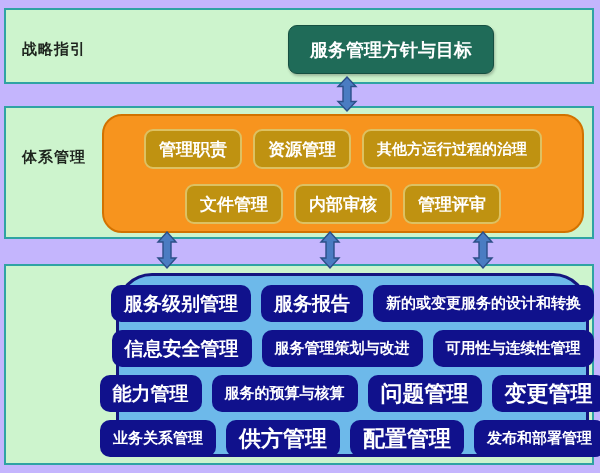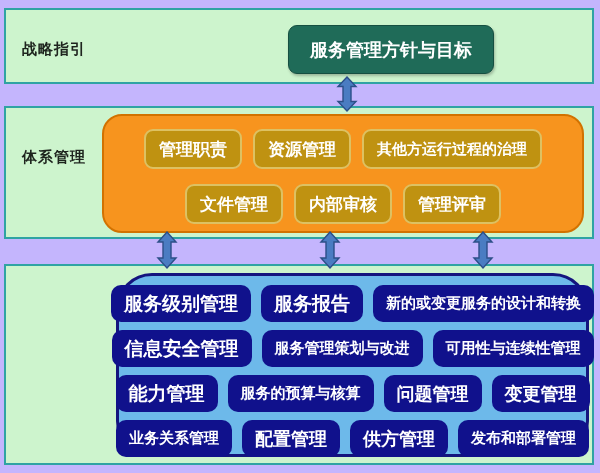--- a/index.html
+++ b/index.html
@@ -64,21 +64,21 @@
     color:var(--text_white);font-size:17px;font-weight:bold;white-space:nowrap;
   }
   .gold-btn.sm{font-size:15px;}
   .navy-btn{
     height:37px;box-sizing:border-box;padding:0 13px;
     background:var(--navy_bg);border-radius:10px;
     display:flex;align-items:center;justify-content:center;
     color:var(--text_white);font-size:19px;font-weight:bold;white-space:nowrap;
   }
   .navy-btn.sm{font-size:15px;}
-  .navy-btn.md{font-size:18px;}
+  .navy-btn.md{font-size:22px;}
   .arrow{position:absolute;width:22px;}
   .arrow svg{display:block;width:100%;height:100%;}
   .arrow-top{left:336px;top:76px;height:36px;}
   .arrow-b1{left:156px;top:231px;height:38px;}
   .arrow-b2{left:319px;top:231px;height:38px;}
   .arrow-b3{left:472px;top:231px;height:38px;}
 </style>
 </head>
 <body>
 
@@ -118,22 +118,22 @@
         <div class="navy-btn sm">可用性与连续性管理</div>
       </div>
       <div class="btn-row">
         <div class="navy-btn">能力管理</div>
         <div class="navy-btn sm">服务的预算与核算</div>
         <div class="navy-btn md">问题管理</div>
         <div class="navy-btn md">变更管理</div>
       </div>
       <div class="btn-row">
         <div class="navy-btn sm">业务关系管理</div>
+        <div class="navy-btn md">供方管理</div>
         <div class="navy-btn md">配置管理</div>
-        <div class="navy-btn md">供方管理</div>
         <div class="navy-btn sm">发布和部署管理</div>
       </div>
     </div>
   </div>
 
   <div class="arrow arrow-top">
     <svg viewBox="0 0 22 36" preserveAspectRatio="none">
       <path d="M11 1 L20 10.5 L15 10.5 L15 25.5 L20 25.5 L11 35 L2 25.5 L7 25.5 L7 10.5 L2 10.5 Z" fill="var(--arrow_fill)" stroke="var(--arrow_stroke)" stroke-width="1.4"></path>
     </svg>
   </div>

